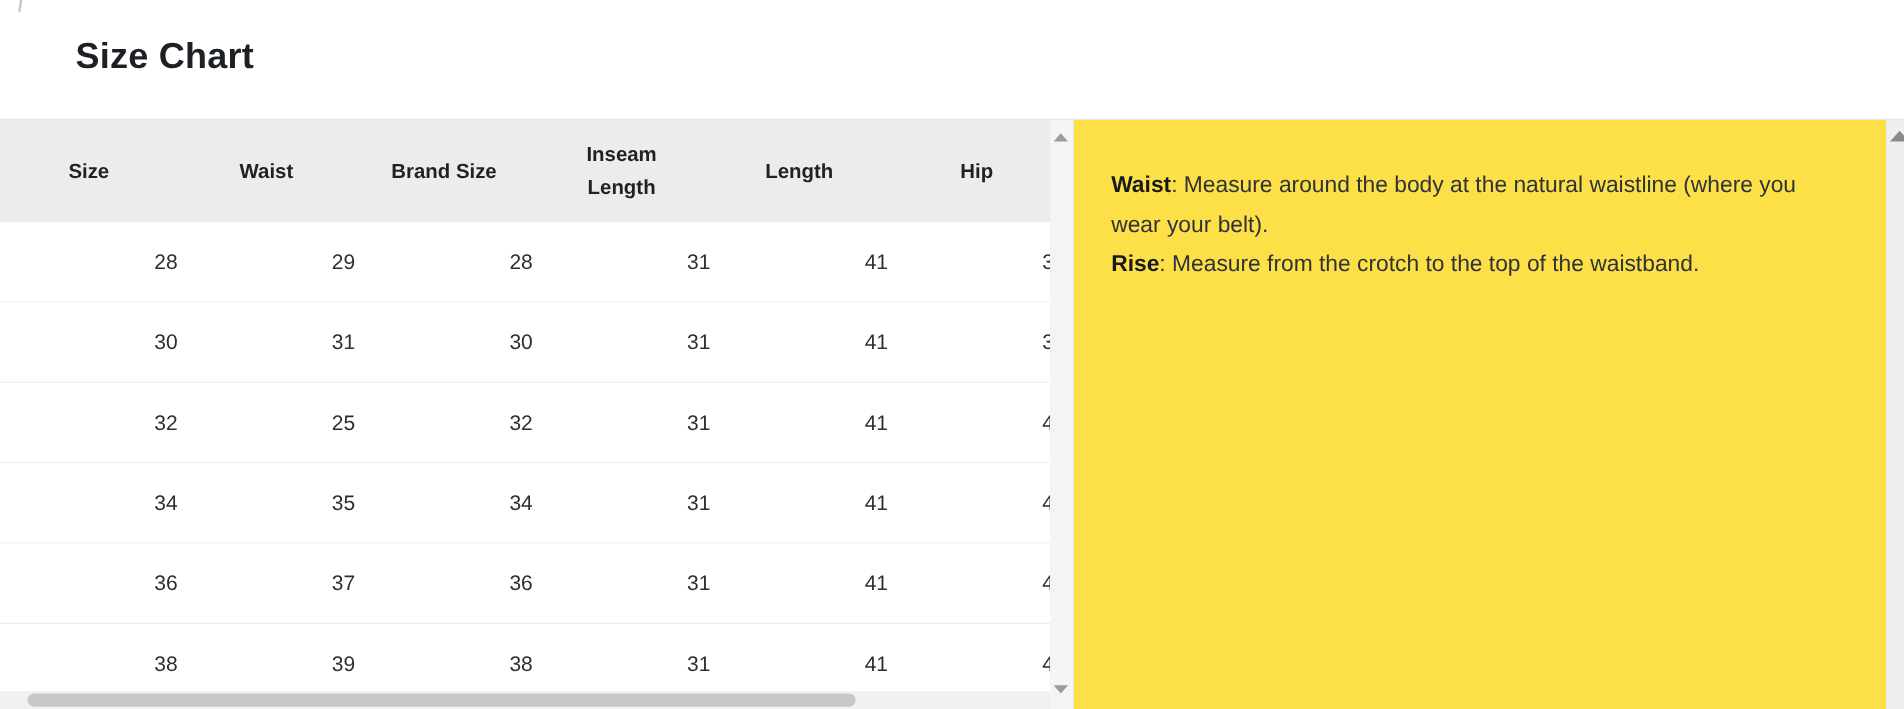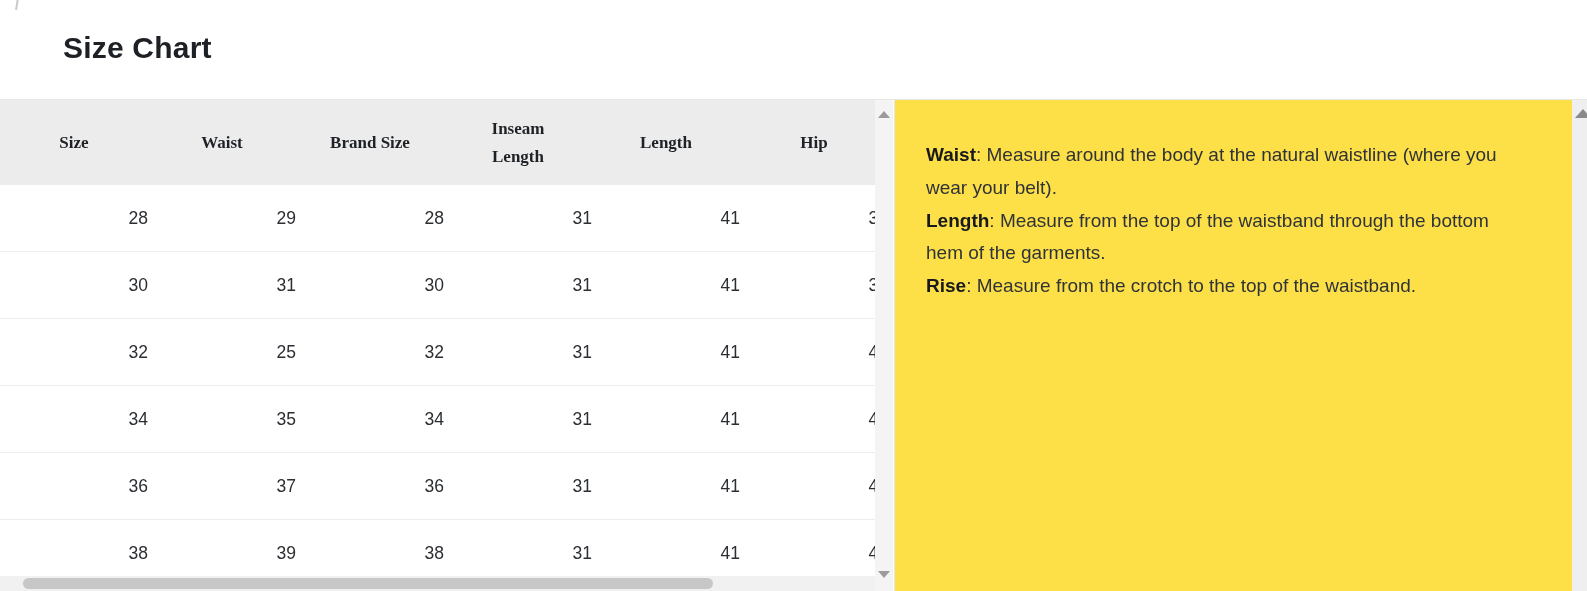--- a/index.html
+++ b/index.html
@@ -28,21 +28,21 @@
   }
   
   .table-panel{
     position:absolute;left:0;top:100px;width:893px;height:491px;background:#ffffff;
   }
   .table-viewport{
     position:absolute;left:0;top:0;width:875px;height:491px;overflow:hidden;
   }
   .size-table{width:888px;}
   .thead{
-    display:flex;width:888px;height:85px;background:#ececec;font-family:Liberation Serif, serif;
+    display:flex;width:888px;height:85px;background:#ececec;
   }
   .th{
     width:148px;box-sizing:border-box;text-align:center;
     font-size:17px;font-weight:700;color:#1e2125;line-height:28px;
     display:flex;justify-content:center;align-items:center;
   }
   .th .hwrap{display:inline-block;max-width:94px;}
   .tr{
     display:flex;width:888px;height:66px;align-items:center;
     border-bottom:1px solid #ededed;background:#ffffff;
@@ -183,21 +183,20 @@
       <div class="arrow-down"></div>
     </div>
 
     <div class="h-scrollbar">
       <div class="h-thumb"></div>
     </div>
   </div>
 
   <div class="desc-panel" id="desc-panel" style="top:0;">
       <div class="desc-item"><b>Waist</b><span>: </span><span>Measure around the body at the natural waistline (where you wear your belt).</span></div>
-      <div class="desc-item"><b>Length</b><span>: </span><span>Measure from the top of the waistband through the bottom hem of the garments.</span></div>
       <div class="desc-item"><b>Rise</b><span>: </span><span>Measure from the crotch to the top of the waistband.</span></div>
     </div>
 
   <div class="page-scrollbar" style="top:0;">
     <div class="arrow-up"></div>
   </div>
 
 </div>
 
 </body></html>

